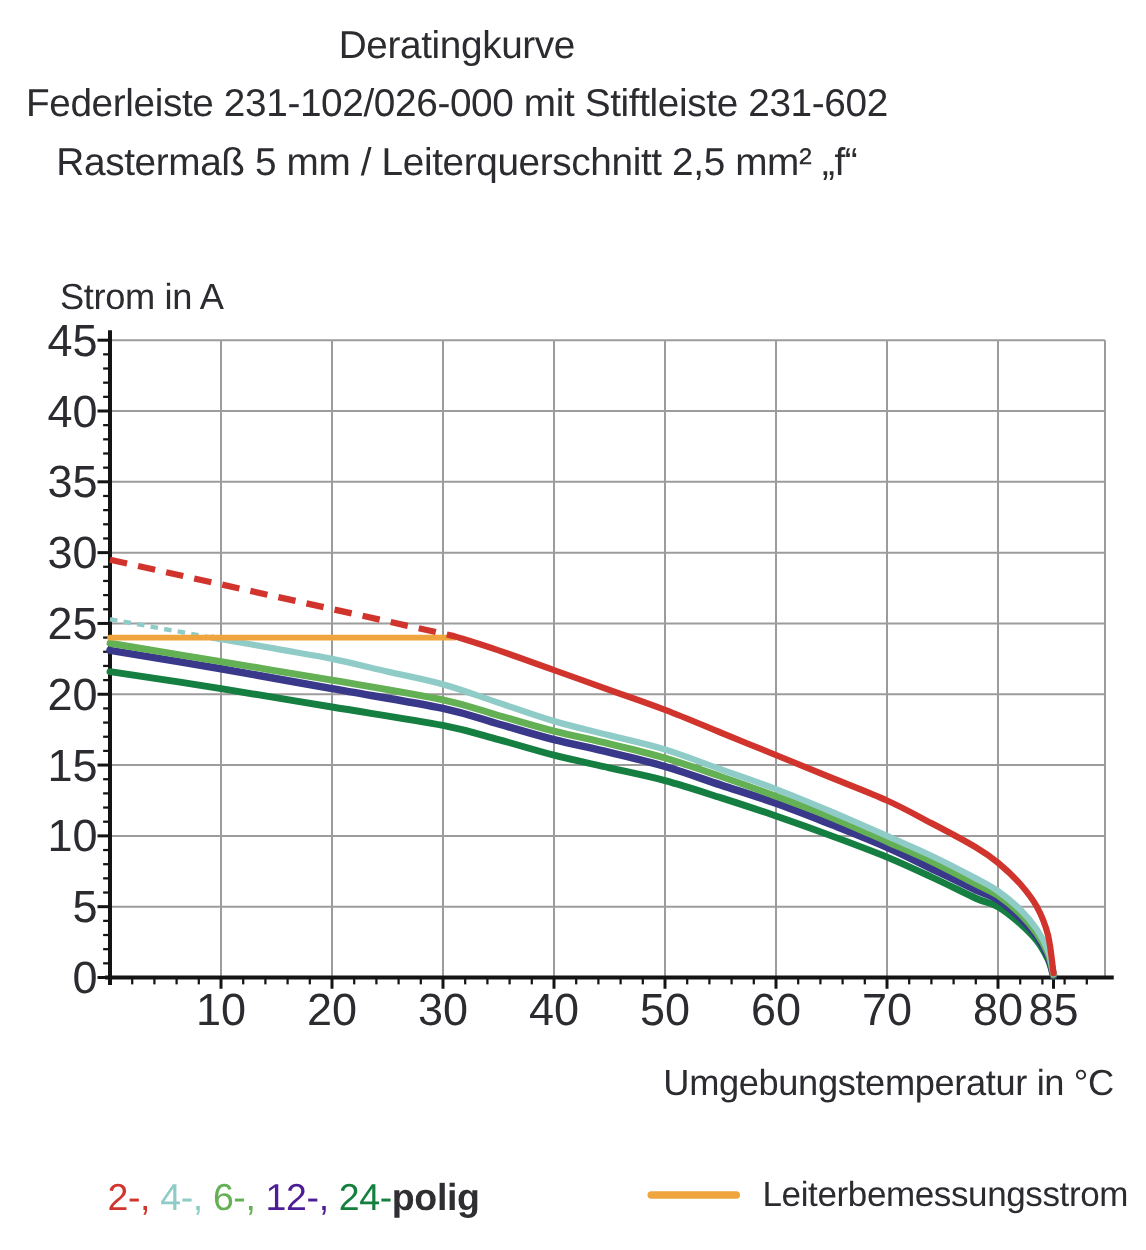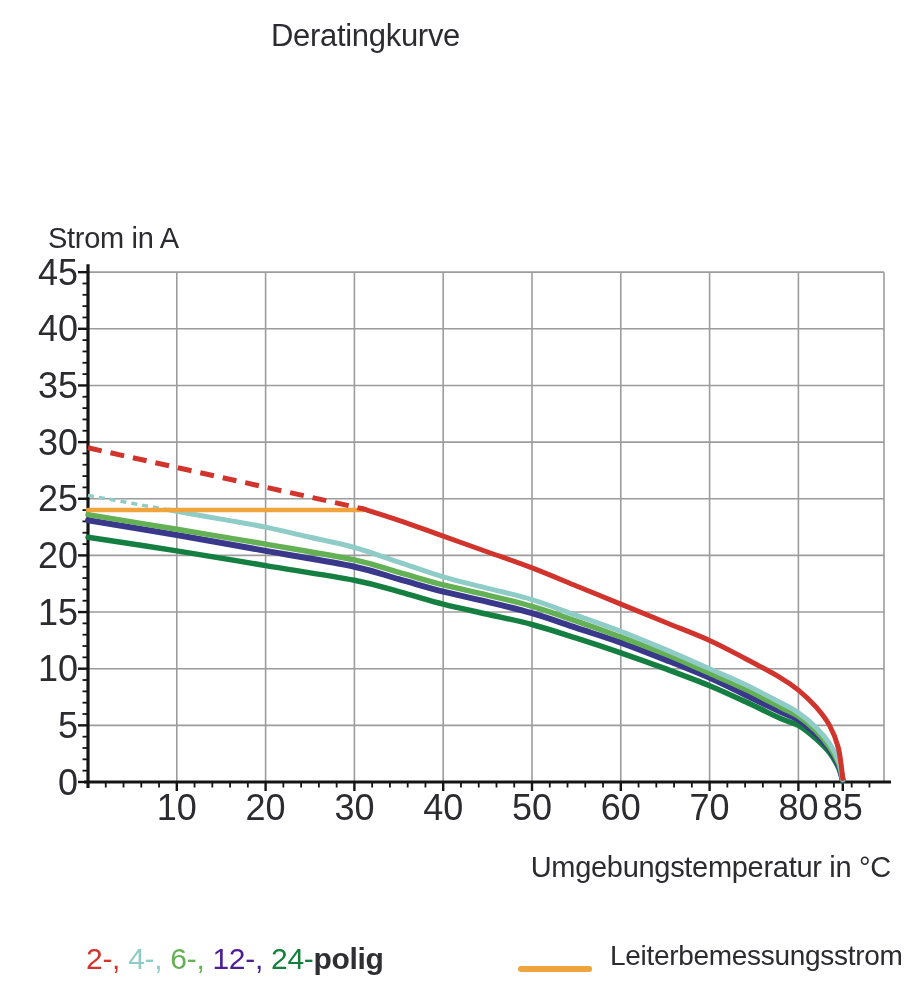--- a/index.html
+++ b/index.html
@@ -8,28 +8,30 @@
     font-family:"Liberation Sans","DejaVu Sans",sans-serif;color:#2b2b30;
   }
   .title-block{
     position:absolute;top:12px;left:0;width:731px;text-align:center;
     font-size:31px;line-height:47px;color:#2b2b30;letter-spacing:-0.3px;
   }
   .y-axis-title{position:absolute;left:48px;top:222px;font-size:29px;letter-spacing:-0.3px;}
   #chart{position:absolute;left:0;top:0;}
   .x-axis-title{position:absolute;right:26px;top:851px;font-size:29px;letter-spacing:-0.3px;}
   .legend-poles{position:absolute;left:86px;top:942px;font-size:30px;white-space:pre;letter-spacing:-0.3px;}
-  .legend-rated{position:absolute;left:518px;top:940px;display:flex;align-items:flex-end;gap:18px;font-size:28px;letter-spacing:-0.3px;}
+  .legend-rated{position:absolute;left:518px;top:940px;display:flex;align-items:center;gap:18px;font-size:28px;letter-spacing:-0.3px;}
   .swatch{width:74px;height:6px;border-radius:3px;flex:0 0 auto;}
 </style>
 </head>
 <body>
 
 <div class="title-block">
   <div>Deratingkurve</div>
+  <div>Federleiste 231-102/026-000 mit Stiftleiste 231-602</div>
+  <div>Rastermaß 5 mm / Leiterquerschnitt 2,5 mm² „f“</div>
 </div>
 
 <div class="y-axis-title">Strom in A</div>
 
 <svg id="chart" width="917" height="1000" viewBox="0 0 917 1000">
     <g>
       <line x1="176.8" y1="272.15" x2="176.8" y2="782" stroke="#9c9c9c" stroke-width="1.6"></line>
       <line x1="265.6" y1="272.15" x2="265.6" y2="782" stroke="#9c9c9c" stroke-width="1.6"></line>
       <line x1="354.40000000000003" y1="272.15" x2="354.40000000000003" y2="782" stroke="#9c9c9c" stroke-width="1.6"></line>
       <line x1="443.20000000000005" y1="272.15" x2="443.20000000000005" y2="782" stroke="#9c9c9c" stroke-width="1.6"></line>

